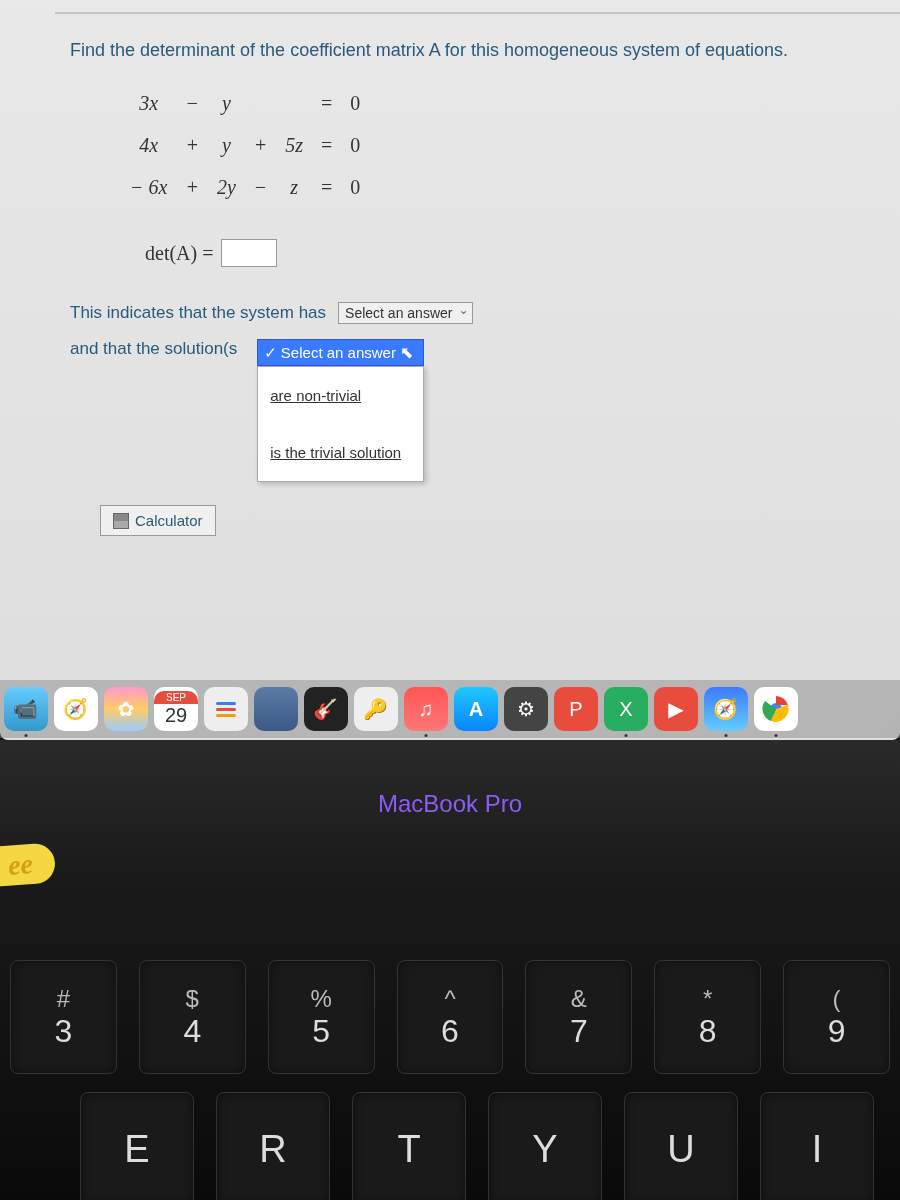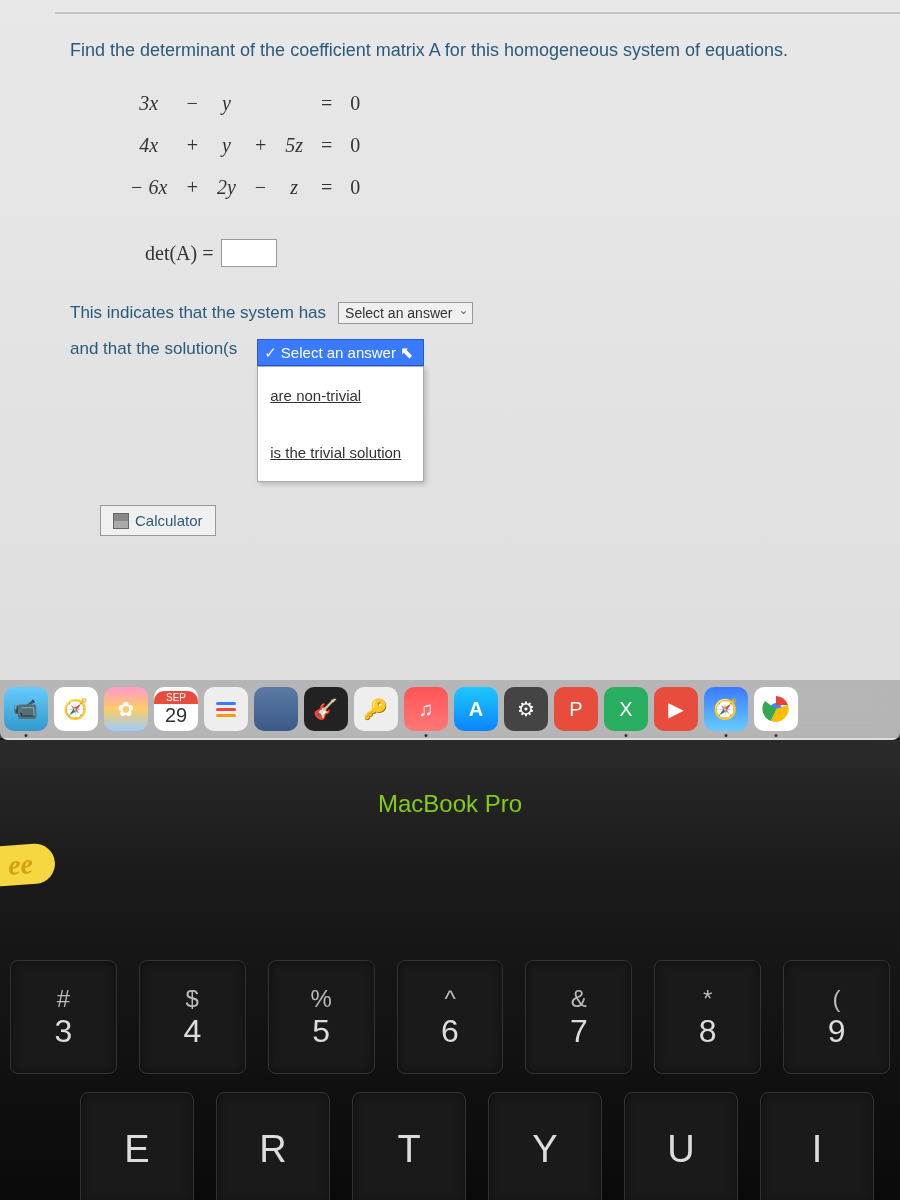--- a/index.html
+++ b/index.html
@@ -214,21 +214,21 @@
     width: 900px;
     height: 460px;
     background: linear-gradient(180deg, #2a2a2a 0%, #1a1a1a 30%, #0a0a0a 100%);
   }
   .macbook-label {
     position: absolute;
     top: 790px;
     left: 0;
     right: 0;
     text-align: center;
-    color: #84cc16;
+    color: #8b5cf6;
     font-size: 24px;
     font-weight: 300;
     font-family: -apple-system, Helvetica, Arial, sans-serif;
   }
   .sticker {
     position: absolute;
     top: 845px;
     left: -20px;
     background: #f5d742;
     color: #d4a017;

